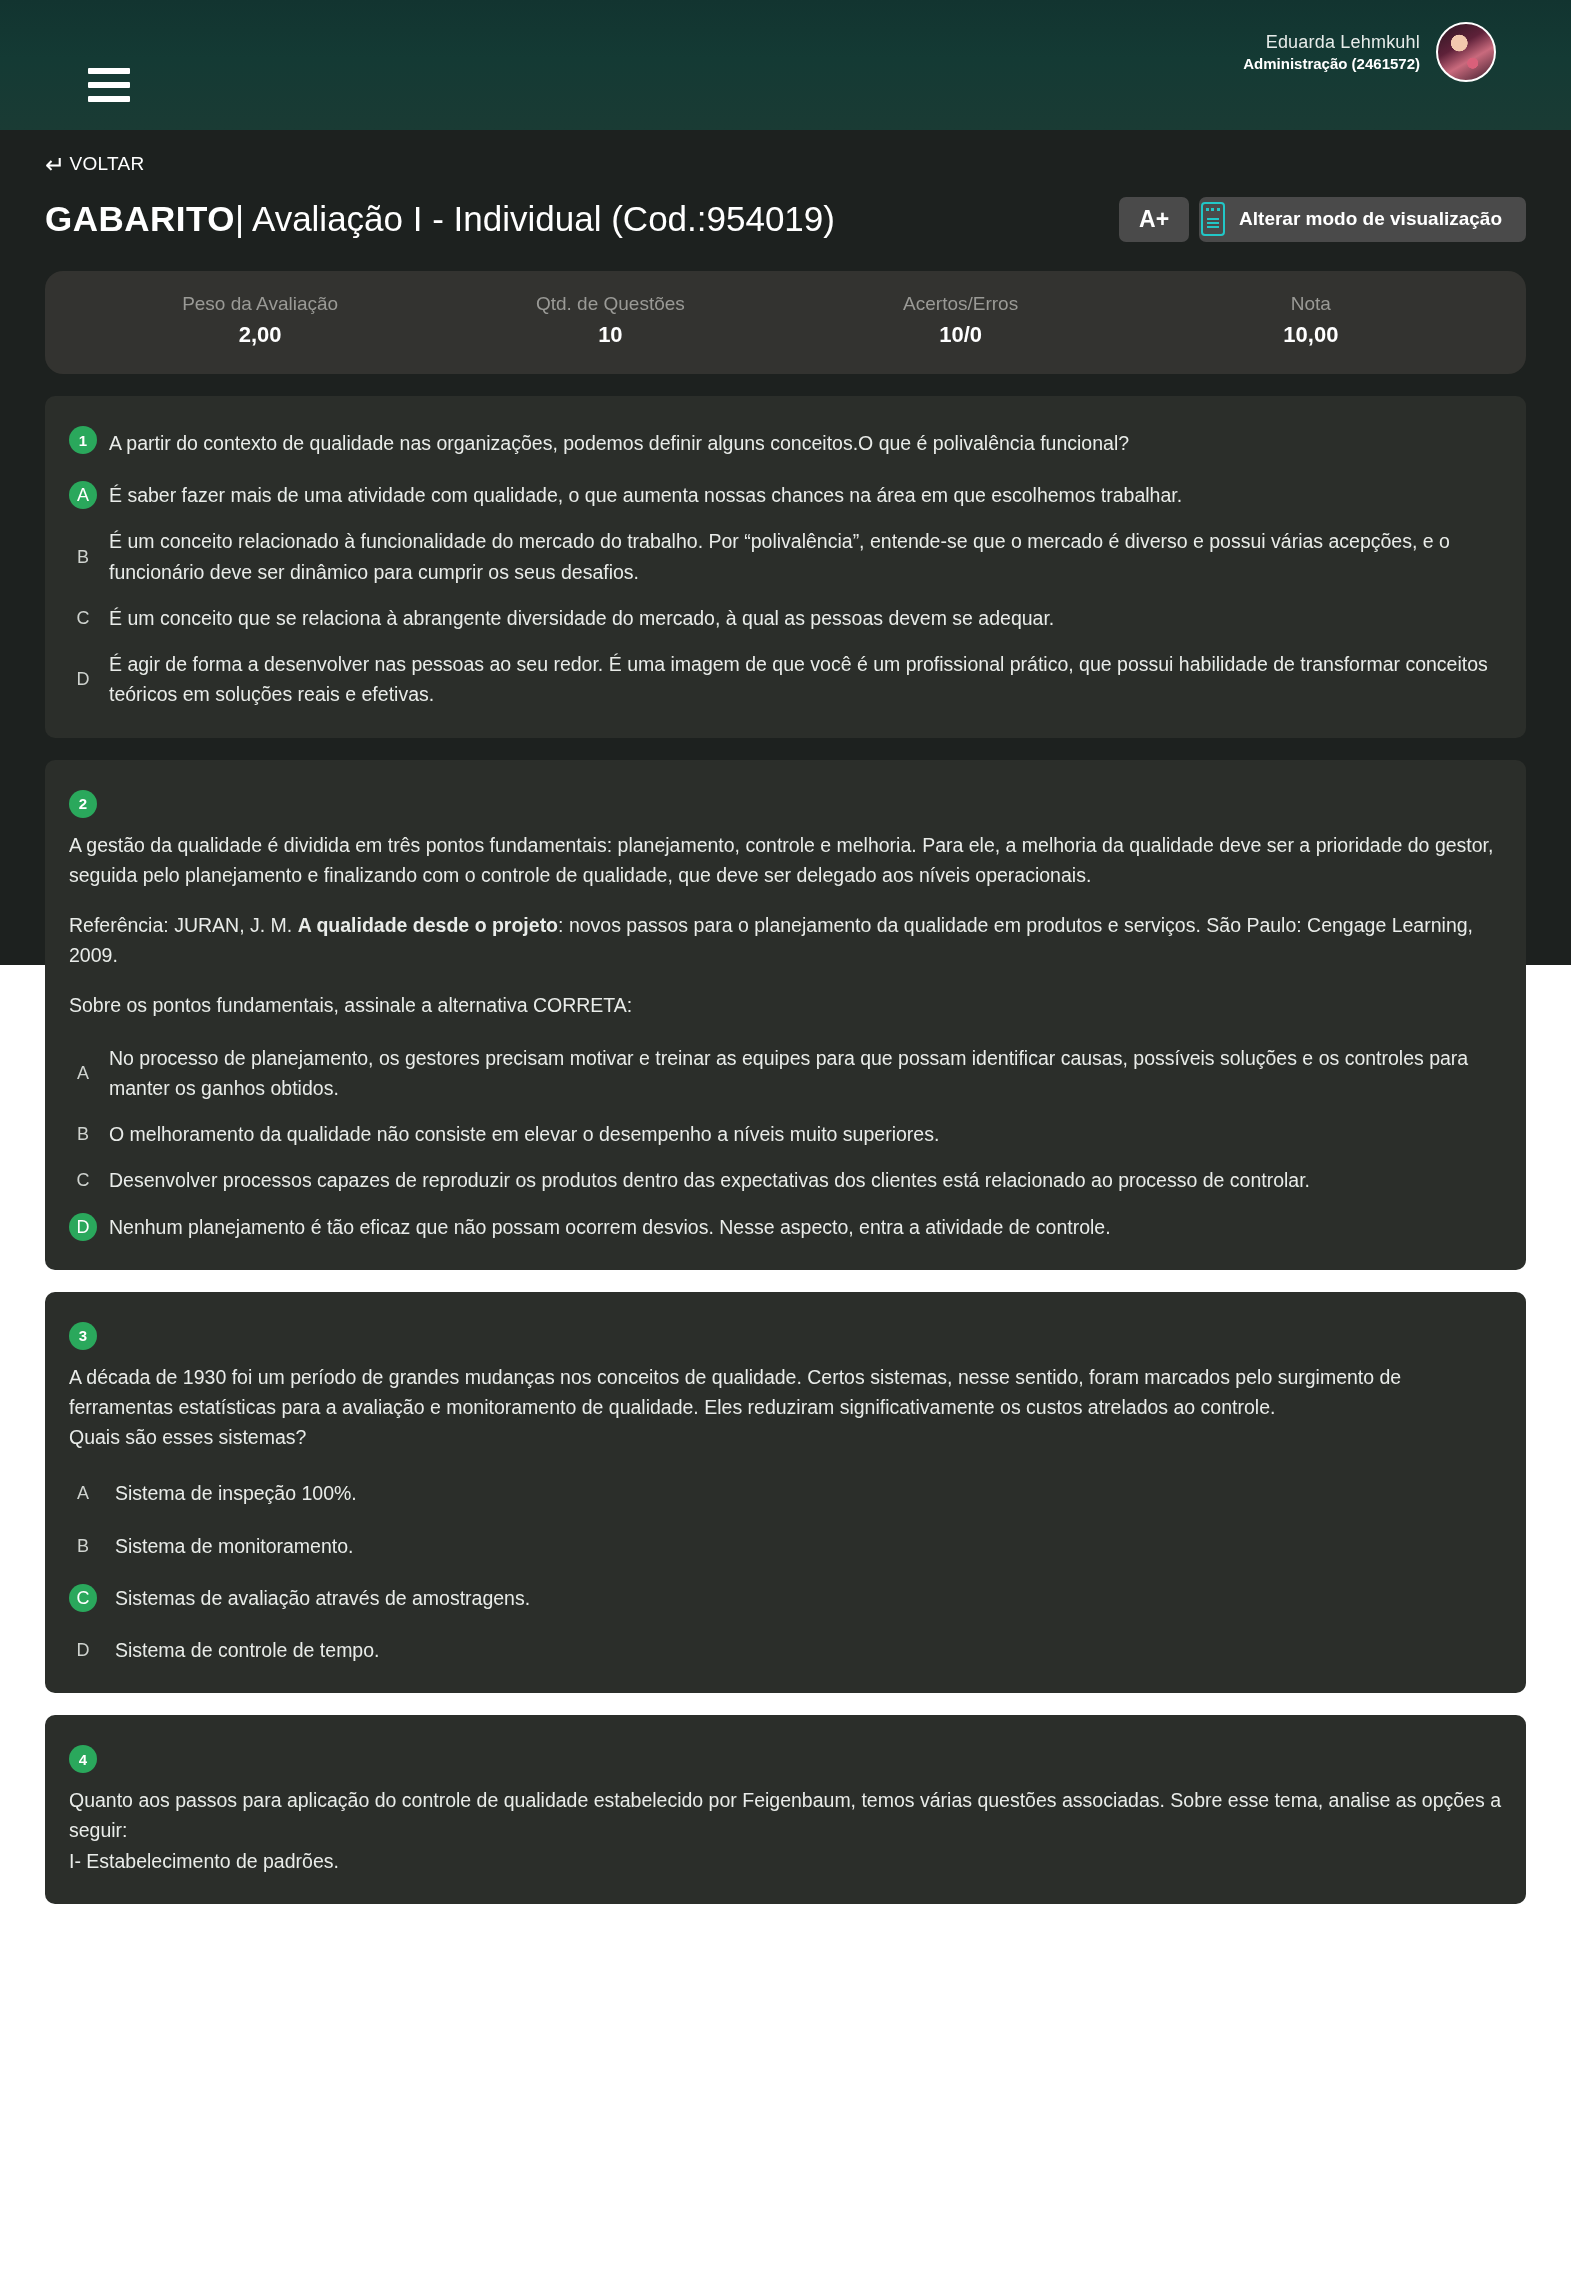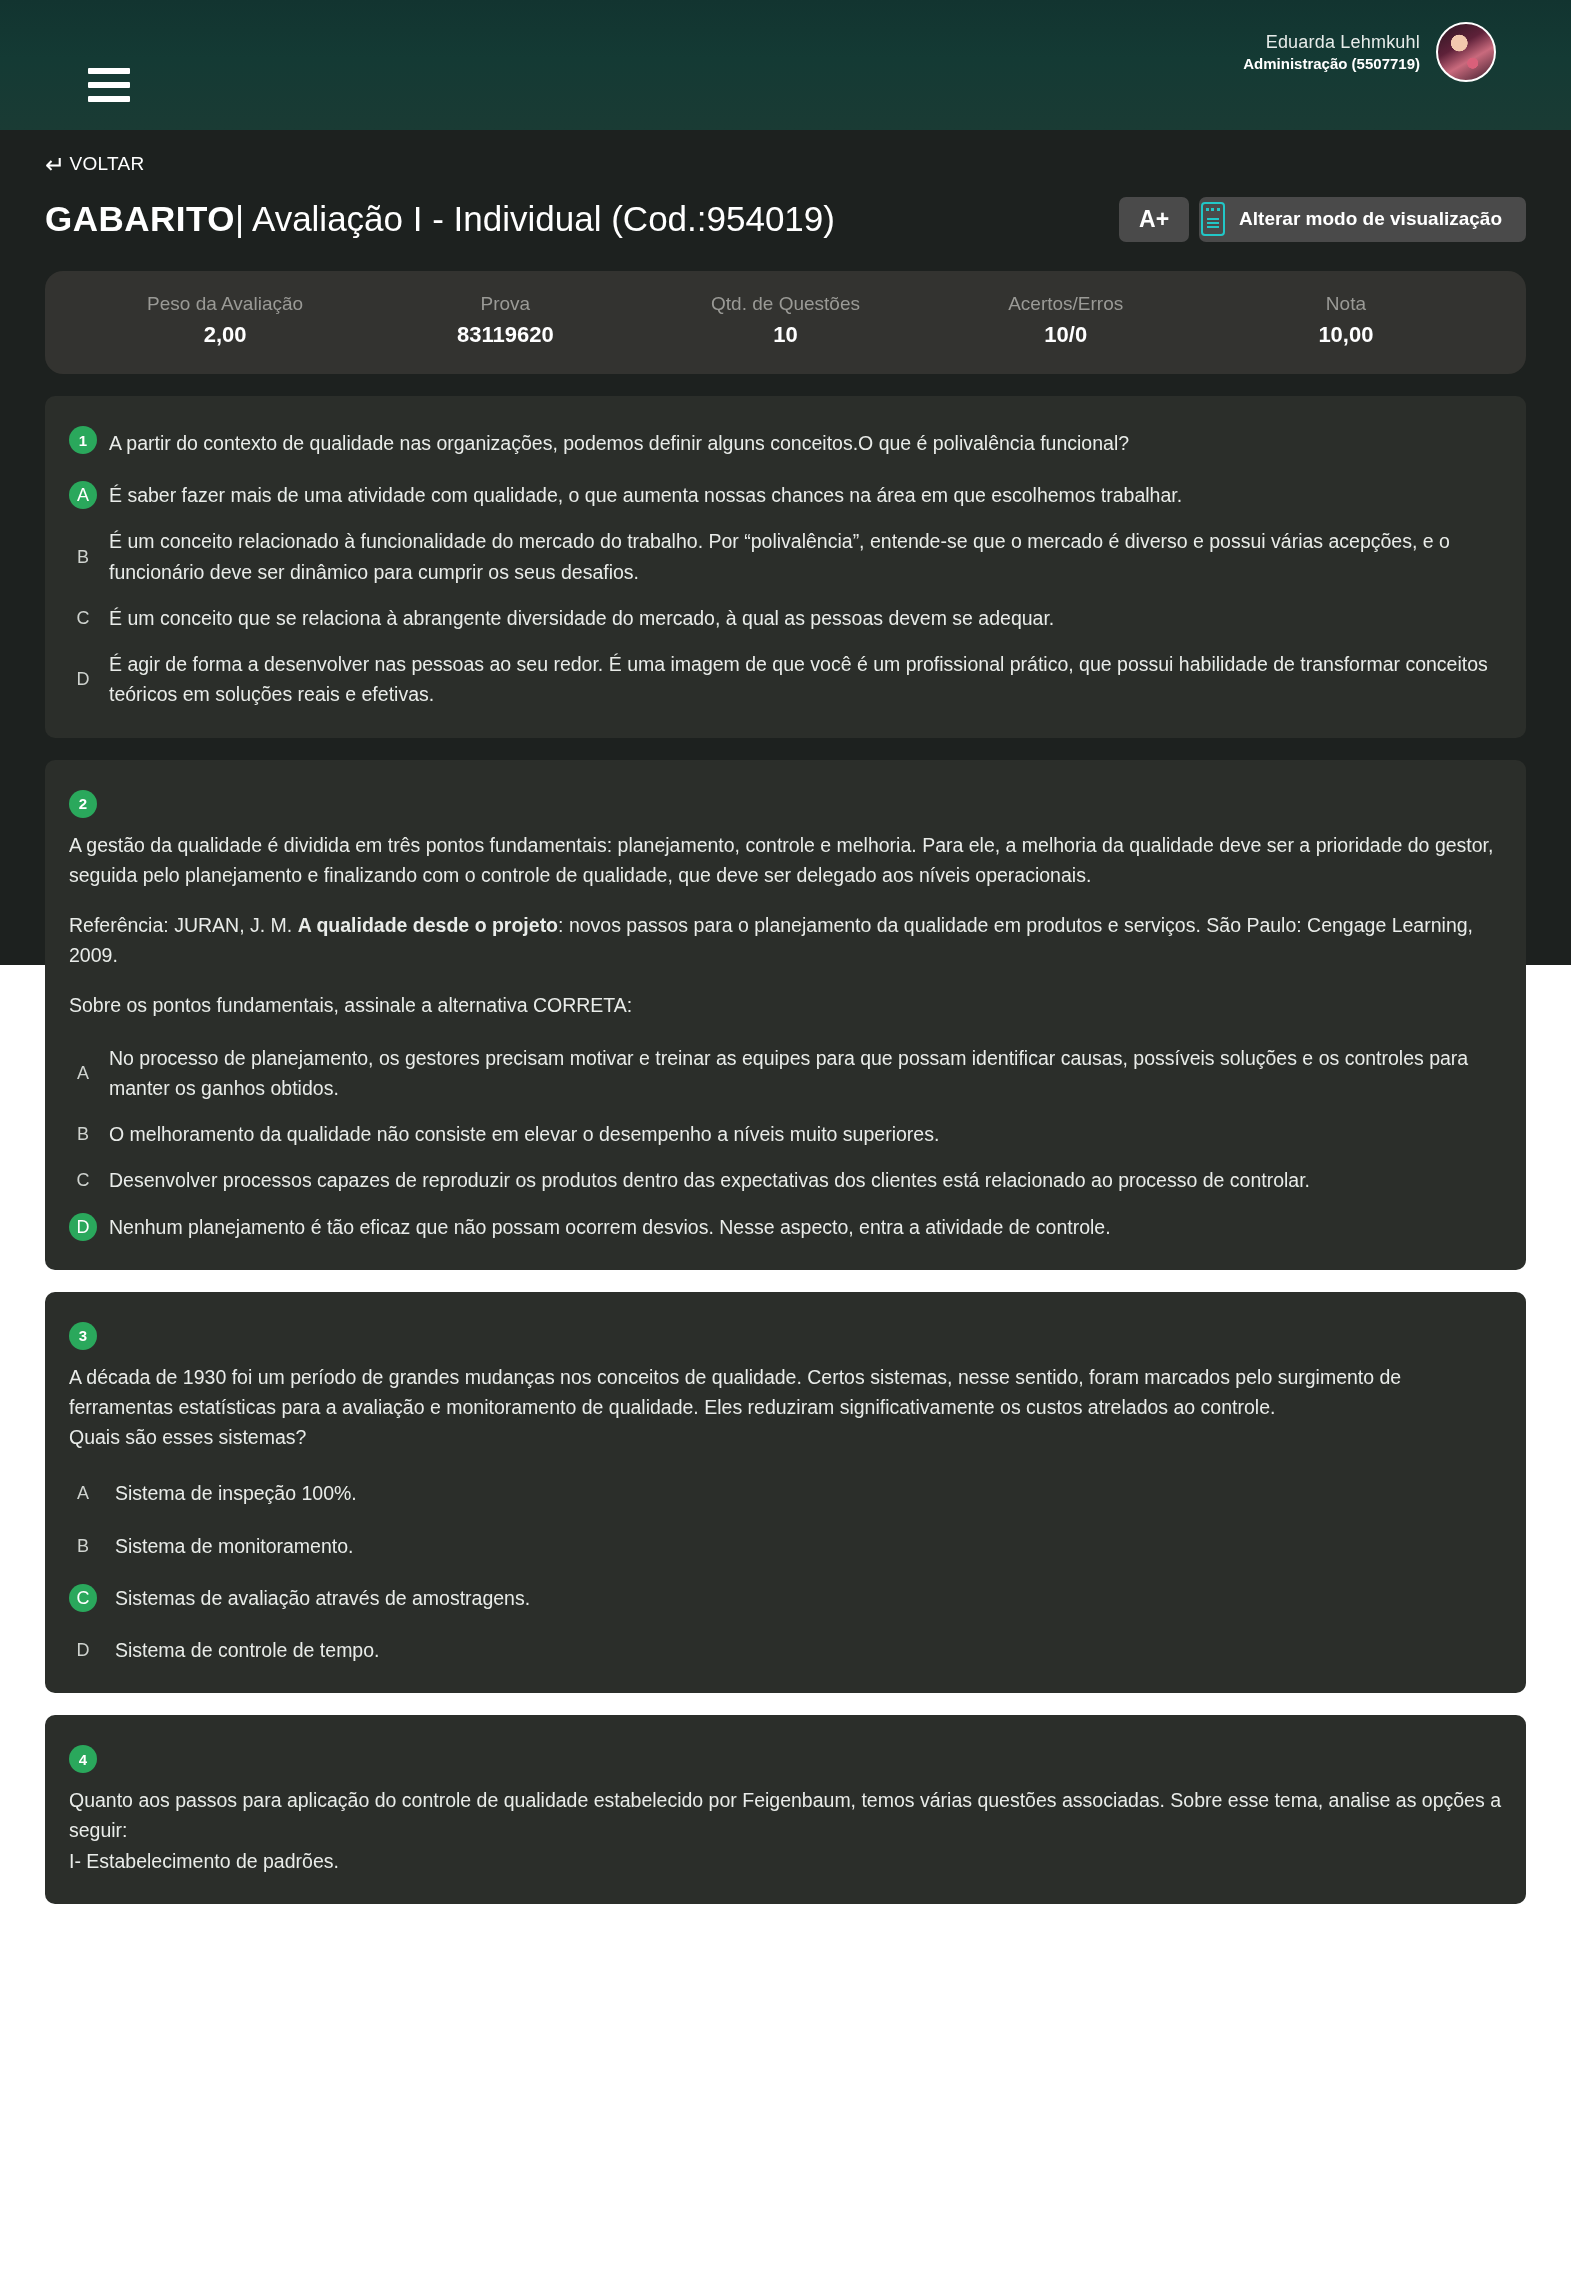--- a/index.html
+++ b/index.html
@@ -264,21 +264,21 @@
   <div class="topbar">
     <div class="hamburger">
       <span></span>
       <span></span>
       <span></span>
     </div>
 
     <div class="user-block">
       <div class="user-text">
         <div class="user-name">Eduarda Lehmkuhl</div>
-        <div class="user-course">Administração (5507719)</div>
+        <div class="user-course">Administração (2461572)</div>
       </div>
       <div class="avatar"></div>
     </div>
   </div>
 
   <div class="header-area">
     <div class="back-link">
       <span class="back-arrow">↵</span>
       <span>VOLTAR</span>
     </div>
@@ -296,24 +296,20 @@
           <span>Alterar modo de visualização</span>
         </button>
       </div>
     </div>
   </div>
 
   <div class="stats" id="stats-bar">
       <div class="stat">
         <div class="stat-label">Peso da Avaliação</div>
         <div class="stat-value">2,00</div>
-      </div>
-      <div class="stat">
-        <div class="stat-label">Prova</div>
-        <div class="stat-value">83119620</div>
       </div>
       <div class="stat">
         <div class="stat-label">Qtd. de Questões</div>
         <div class="stat-value">10</div>
       </div>
       <div class="stat">
         <div class="stat-label">Acertos/Erros</div>
         <div class="stat-value">10/0</div>
       </div>
       <div class="stat">

